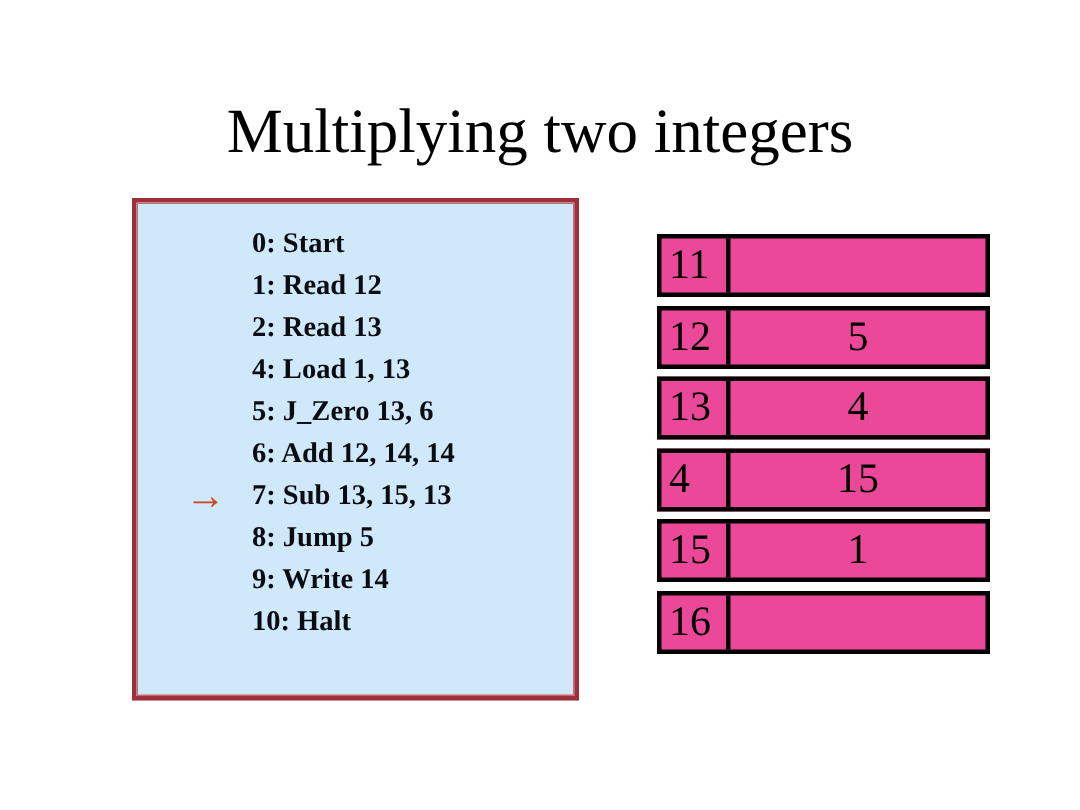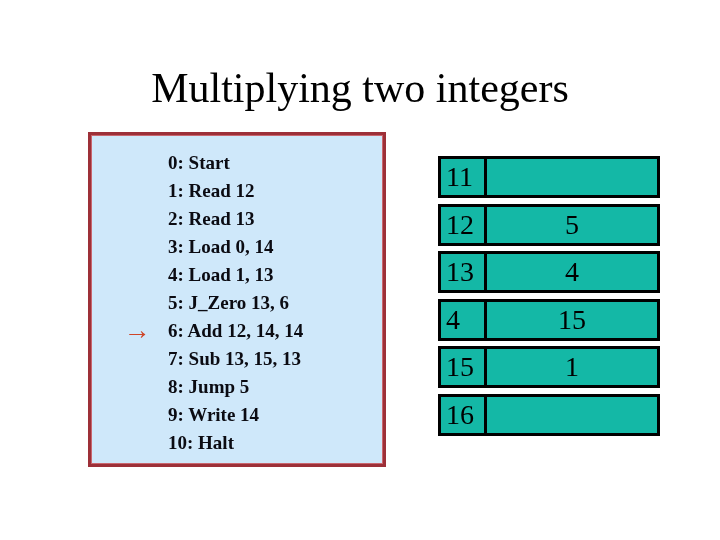--- a/index.html
+++ b/index.html
@@ -71,21 +71,21 @@
     left: 438px;
     top: 156px;
     width: 222px;
   }
   .memory-row {
     box-sizing: border-box;
     width: 222px;
     height: 42px;
     margin-bottom: 5.5px;
     border: 3px solid #000000;
-    background: #14b8a6;
+    background: #ec4899;
     display: flex;
     align-items: center;
     font-family: "Liberation Serif", "DejaVu Serif", serif;
     font-size: 28px;
     color: #000000;
   }
   .memory-row:last-child {
     margin-bottom: 0;
     text-align: center;
   }
@@ -109,21 +109,20 @@
 <div id="slide">
 
   <div class="slide-title">Multiplying two integers</div>
 
   <div class="program-box">
     <span class="pointer-arrow">→</span>
     <div class="program-lines">
       <div class="program-line">0: Start</div>
       <div class="program-line">1: Read 12</div>
       <div class="program-line">2: Read 13</div>
-      <div class="program-line">3: Load 0, 14</div>
       <div class="program-line">4: Load 1, 13</div>
       <div class="program-line">5: J_Zero 13, 6</div>
       <div class="program-line">6: Add 12, 14, 14</div>
       <div class="program-line">7: Sub 13, 15, 13</div>
       <div class="program-line">8: Jump 5</div>
       <div class="program-line">9: Write 14</div>
       <div class="program-line">10: Halt</div>
     </div>
   </div>
 

